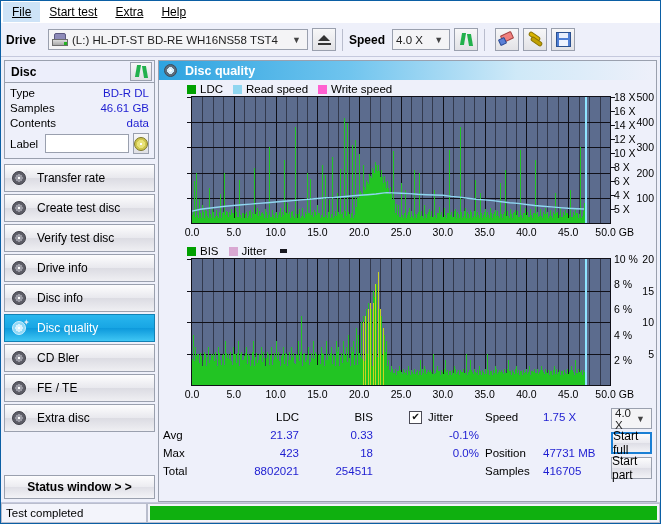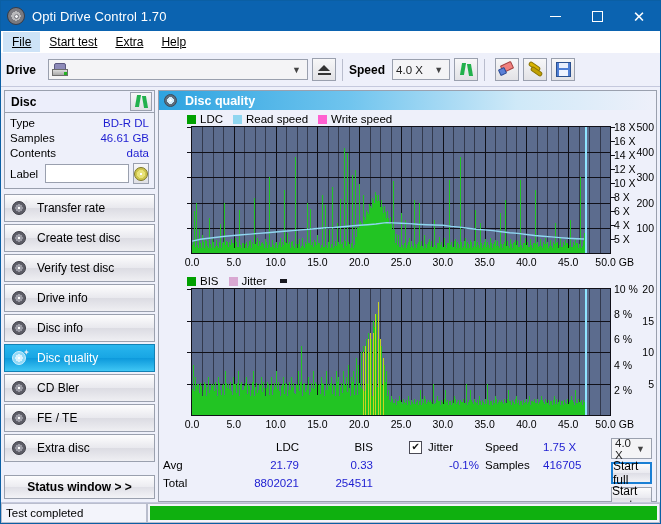--- a/index.html
+++ b/index.html
@@ -285,54 +285,37 @@
   .sb-pct { width: 70px; flex: 0 0 70px; justify-content: flex-start; }
   .sb-time { width: 78px; flex: 0 0 78px; justify-content: flex-end; position: relative; }
   .grip { position: absolute; right: 2px; bottom: 2px; width: 10px; height: 10px; }
   .grip i { position: absolute; width: 2px; height: 2px; background: #8b8fa0; }
 </style>
 </head>
 <body>
 
 <div id="app">
 
-  <div class="titlebar">
-    <div class="title-icon">
-      <div class="disc"></div>
-        <div class="hole"></div>
-    </div>
-    <div class="title-text">Opti Drive Control 1.70</div>
-    <div class="win-btns">
-      <div class="win-btn">
-          <span class="glyph-min"></span>
-        </div>
-      <div class="win-btn">
-          <span class="glyph-max"></span>
-        </div>
-      <div class="win-btn close">
-          <span class="glyph-close">✕</span>
-        </div>
-    </div>
-  </div>
 
   <div class="menubar">
     <div class="menuitem active"><u>File</u></div>
     <div class="menuitem"><u>Start test</u></div>
     <div class="menuitem"><u>Extra</u></div>
     <div class="menuitem"><u>Help</u></div>
   </div>
 
   <div class="drivebar">
     <span class="lbl">Drive</span>
     <div class="combo drive-combo">
       <span class="drive-icon">
         <span class="top"></span>
           <span class="body"></span>
           <span class="led"></span>
       </span>
+      <span>(L:)  HL-DT-ST BD-RE  WH16NS58 TST4</span>
       <span class="caret">▼</span>
     </div>
     <div class="tbtn">
       <span class="eject-glyph"></span>
       <span class="eject-bar"></span>
     </div>
     <div class="sep"></div>
     <span class="lbl">Speed</span>
     <div class="combo speed-combo">
       <span>4.0 X</span>
@@ -1749,36 +1732,46 @@
             <span class="s-bis s-head">BIS</span>
             <span class="s-jit s-head jit-head">
               <span class="cbx">
                   <span>✔</span>
                 </span>
               <span>Jitter</span>
             </span>
           </div>
           <div class="srow">
             <span class="s-lbl">Avg</span>
-            <span class="s-ldc">21.79</span>
+            <span class="s-ldc">21.37</span>
             <span class="s-bis">0.33</span>
             <span class="s-jit">-0.1%</span>
+          </div>
+          <div class="srow">
+            <span class="s-lbl">Max</span>
+            <span class="s-ldc">423</span>
+            <span class="s-bis">18</span>
+            <span class="s-jit">0.0%</span>
           </div>
           <div class="srow">
             <span class="s-lbl">Total</span>
             <span class="s-ldc">8802021</span>
             <span class="s-bis">254511</span>
             <span class="s-jit"></span>
           </div>
         </div>
 
         <div class="col-mid">
           <div class="mrow">
             <span class="m-lbl">Speed</span>
             <span class="m-val">1.75 X</span>
+          </div>
+          <div class="mrow" style="margin-top:18px">
+            <span class="m-lbl">Position</span>
+            <span class="m-val">47731 MB</span>
           </div>
           <div class="mrow">
             <span class="m-lbl">Samples</span>
             <span class="m-val">416705</span>
           </div>
         </div>
 
         <div class="col-right">
           <div class="combo speed-combo2">
             <span>4.0 X</span>

